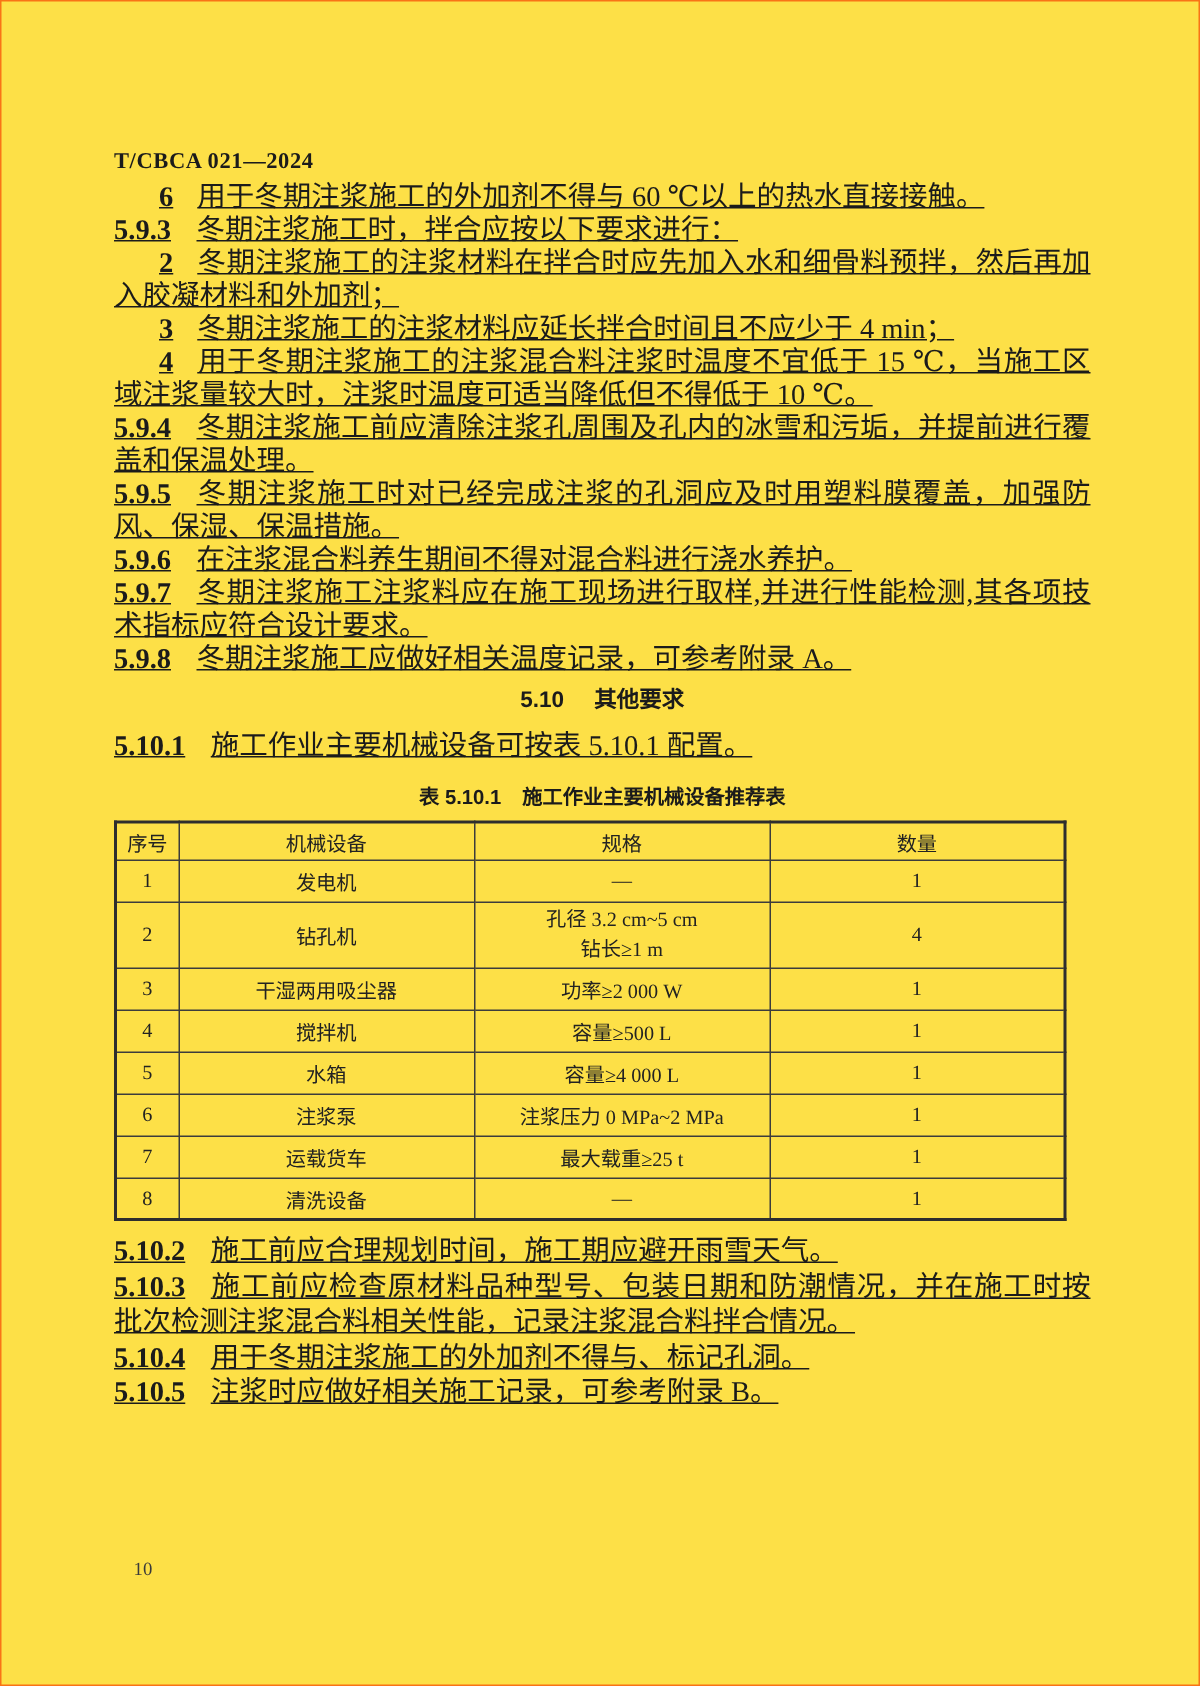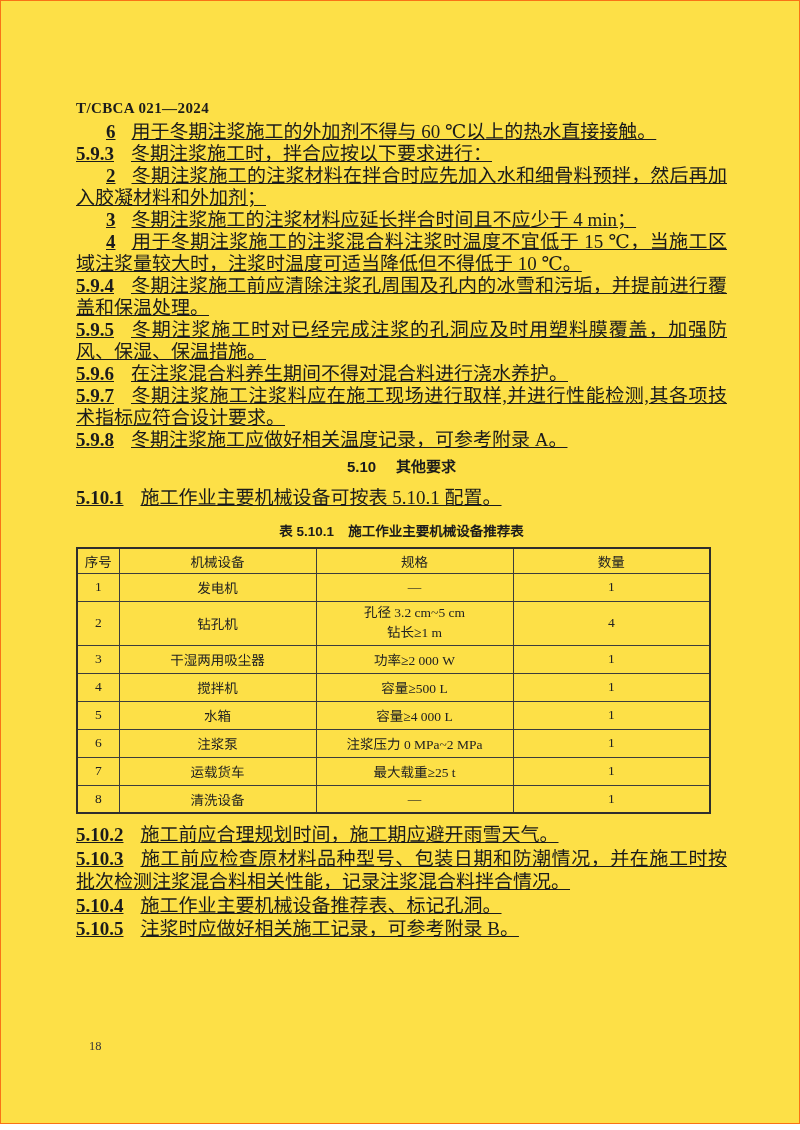--- a/index.html
+++ b/index.html
@@ -173,21 +173,21 @@
             <td>清洗设备</td>
             <td>—</td>
             <td>1</td>
           </tr>
         </tbody>
     </table>
 
     <div class="clauses-bottom" id="clauses-bottom">
         <p class="clause"><span class="cnum">5.10.2</span><span>施工前应合理规划时间，施工期应避开雨雪天气。</span></p>
         <p class="clause"><span class="cnum">5.10.3</span><span>施工前应检查原材料品种型号、包装日期和防潮情况，并在施工时按批次检测注浆混合料相关性能，记录注浆混合料拌合情况。</span></p>
-        <p class="clause"><span class="cnum">5.10.4</span><span>施工作业主要机械设备推荐表、标记孔洞。</span></p>
+        <p class="clause"><span class="cnum">5.10.4</span><span>用于冬期注浆施工的外加剂不得与、标记孔洞。</span></p>
         <p class="clause"><span class="cnum">5.10.5</span><span>注浆时应做好相关施工记录，可参考附录 B。</span></p>
       </div>
 
   </div>
 
-  <div class="page-number">18</div>
+  <div class="page-number">10</div>
 
 </div>
 
 </body></html>

